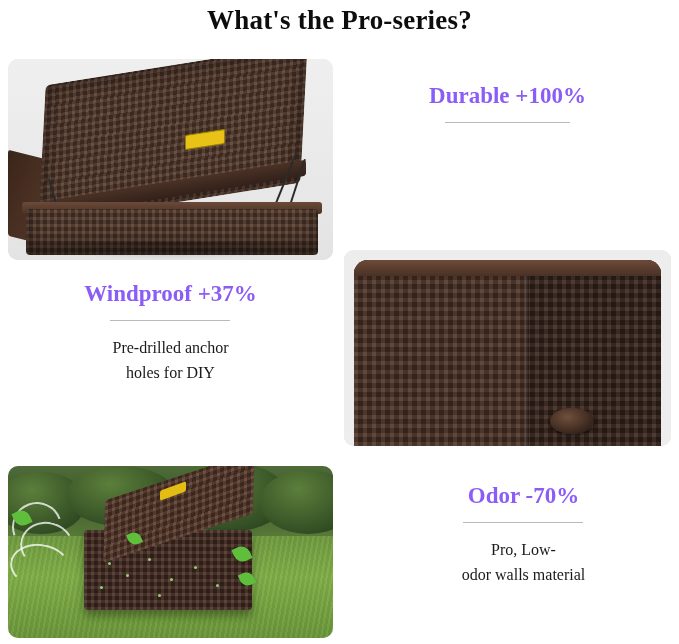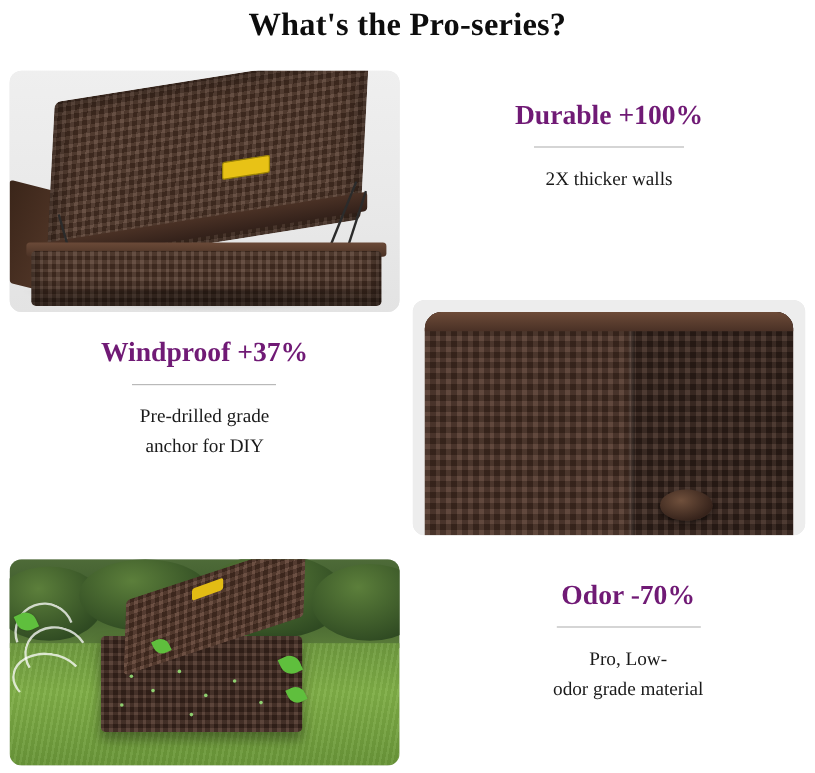--- a/index.html
+++ b/index.html
@@ -47,21 +47,21 @@
 
   
   .textblock {
     position: absolute;
     text-align: center;
   }
   .feat-title {
     font-family: "Liberation Serif", serif;
     font-weight: bold;
     font-size: 23px;
-    color: #701a75;
+    color: #8b5cf6;
     white-space: nowrap;
     line-height: 28px;
   }
   .rule {
     height: 1px;
     background: #b9b9b9;
     margin: 12px auto 14px auto;
   }
   .feat-desc {
     font-family: "Liberation Serif", serif;
@@ -290,30 +290,29 @@
 
     <div class="p1-body-lip"></div>
     <div class="p1-body wicker"></div>
     <div class="p1-shadow"></div>
   </div>
 
   <div class="textblock" id="text-durable">
     <div class="tb-inner">
       <div class="feat-title">Durable +100%</div>
       <div class="rule"></div>
-      <div class="feat-desc">2X thicker walls</div>
     </div>
   </div>
 
   <div class="textblock" id="text-windproof">
     <div class="tb-inner">
       <div class="feat-title">Windproof +37%</div>
       <div class="rule"></div>
-      <div class="feat-desc">Pre-drilled grade</div>
-      <div class="feat-desc">anchor for DIY</div>
+      <div class="feat-desc">Pre-drilled anchor</div>
+      <div class="feat-desc">holes for DIY</div>
     </div>
   </div>
 
   <div class="panel" id="panel-corner-closeup">
     <div class="p2-bg"></div>
     <div class="p2-box">
       <div class="p2-face-left"></div>
       <div class="p2-face-right"></div>
       <div class="p2-corner-seam"></div>
       <div class="p2-top-rim"></div>
@@ -351,17 +350,17 @@
     <div class="dot" style="left:208px; top:118px;"></div>
     <div class="dot" style="left:92px; top:120px;"></div>
     <div class="dot" style="left:150px; top:128px;"></div>
   </div>
 
   <div class="textblock" id="text-odor">
     <div class="tb-inner">
       <div class="feat-title">Odor -70%</div>
       <div class="rule"></div>
       <div class="feat-desc">Pro, Low-</div>
-      <div class="feat-desc">odor grade material</div>
+      <div class="feat-desc">odor walls material</div>
     </div>
   </div>
 
 </div>
 
 </body></html>

